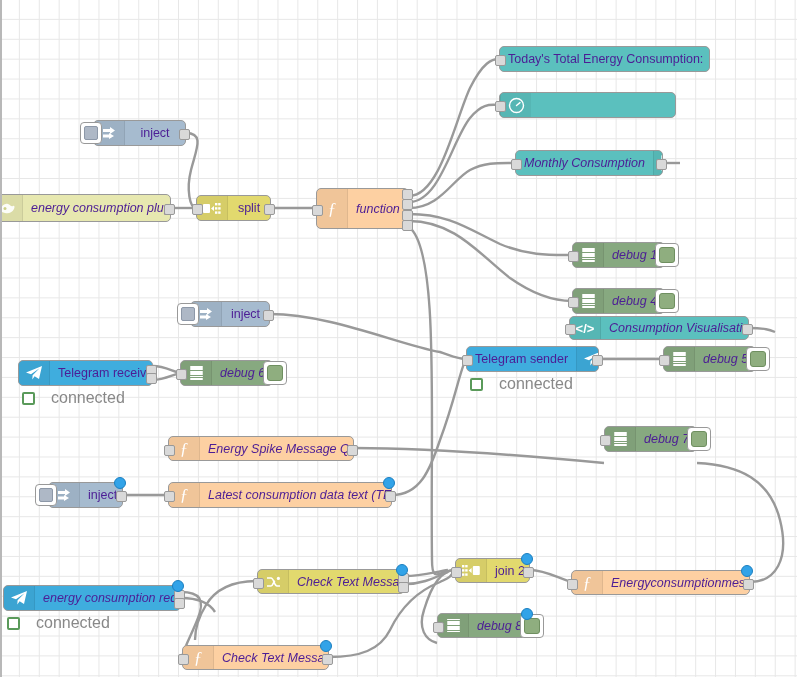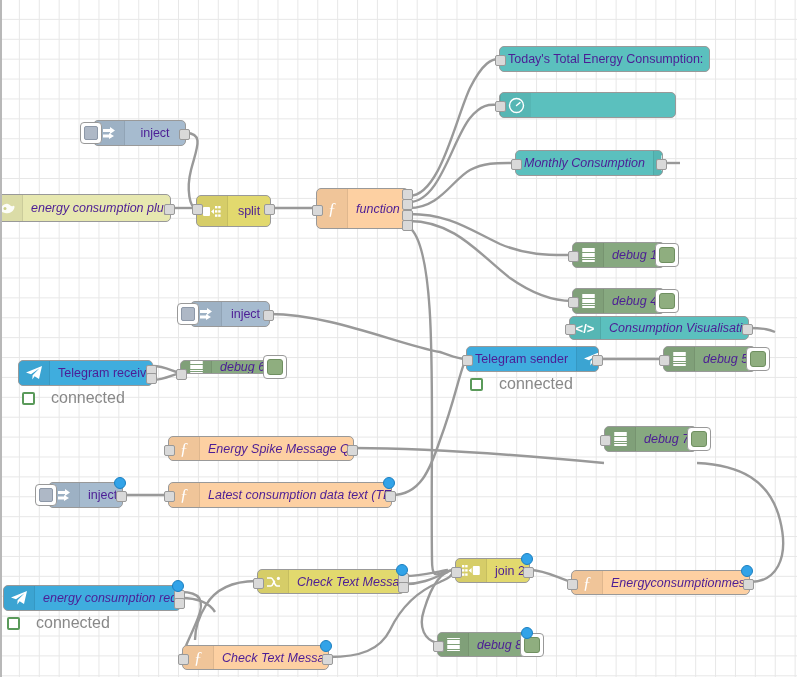--- a/index.html
+++ b/index.html
@@ -150,21 +150,21 @@
           <div class="icbox">
             <svg class="gl" width="17" height="15" viewBox="0 0 17 15">
               <path d="M1 9 C3 4 6 2 9 3 C11 3.7 12 6 14 5 C15.5 4.3 16 6 15 8 C13 12 9 13 6 12 C3.5 11.2 2 11 1 9 Z" fill="#fff" opacity="0.92"></path>
               <circle cx="6" cy="7.5" r="1.5" fill="#ccd08a"></circle>
             </svg>
           </div>
           <div class="lbl ital">energy consumption plug</div>
         </div>
         <div class="port out" style="top: 9px;"></div>
       </div>
-      <div class="node" style="left: 196px; top: 195px; width: 75px; height: 32px; background: rgb(226, 217, 110);">
+      <div class="node" style="left: 196px; top: 195px; width: 75px; height: 26px; background: rgb(226, 217, 110);">
         <div class="nbody">
           <div class="icbox">
             <svg class="gl" width="18" height="13" viewBox="0 0 18 13">
               <rect x="0" y="2" width="7" height="9" rx="1" fill="#fff"></rect>
               <path d="M8 6.5 L11 4 L11 9 Z" fill="#fff"></path>
               <g fill="#fff">
                 <rect x="12" y="1" width="2.4" height="2.4"></rect>
                 <rect x="15.2" y="1" width="2.4" height="2.4"></rect>
                 <rect x="12" y="5.2" width="2.4" height="2.4"></rect>
                 <rect x="15.2" y="5.2" width="2.4" height="2.4"></rect>
@@ -291,21 +291,21 @@
           <div class="icbox">
             <svg class="gl" width="18" height="16" viewBox="0 0 18 16">
               <path d="M17 1 L1 7.5 L6 9.2 L14.5 3.3 L7.6 10.3 L7.3 14.6 L9.6 11.3 L14 14 Z" fill="#fff"></path>
             </svg>
           </div>
           <div class="lbl">Telegram receiver</div>
         </div>
         <div class="port out" style="top: 3.66667px;"></div>
         <div class="port out" style="top: 12.3333px;"></div>
       </div>
-      <div class="node" style="left: 180px; top: 360px; width: 93px; height: 14px; background: rgb(135, 169, 128);">
+      <div class="node" style="left: 180px; top: 360px; width: 93px; height: 26px; background: rgb(135, 169, 128);">
         <div class="nbody">
           <div class="icbox">
             <span class="dbgicon">
               <span></span>
               <span></span>
               <span></span>
               <span></span>
               <span></span>
               <span></span>
             </span>
@@ -471,21 +471,21 @@
         <div class="nbody">
           <div class="icbox">
             <span class="fnicon">ƒ</span>
           </div>
           <div class="lbl ital">Energyconsumptionmessage</div>
         </div>
         <div class="port in" style="top: 7.5px;"></div>
         <div class="port out" style="top: 7.5px;"></div>
         <div class="changed" style="right: -4px; top: -6px;"></div>
       </div>
-      <div class="node" style="left: 437px; top: 632px; width: 93px; height: 25px; background: rgb(135, 169, 128);">
+      <div class="node" style="left: 437px; top: 613px; width: 93px; height: 25px; background: rgb(135, 169, 128);">
         <div class="nbody">
           <div class="icbox">
             <span class="dbgicon">
               <span></span>
               <span></span>
               <span></span>
               <span></span>
               <span></span>
               <span></span>
             </span>

